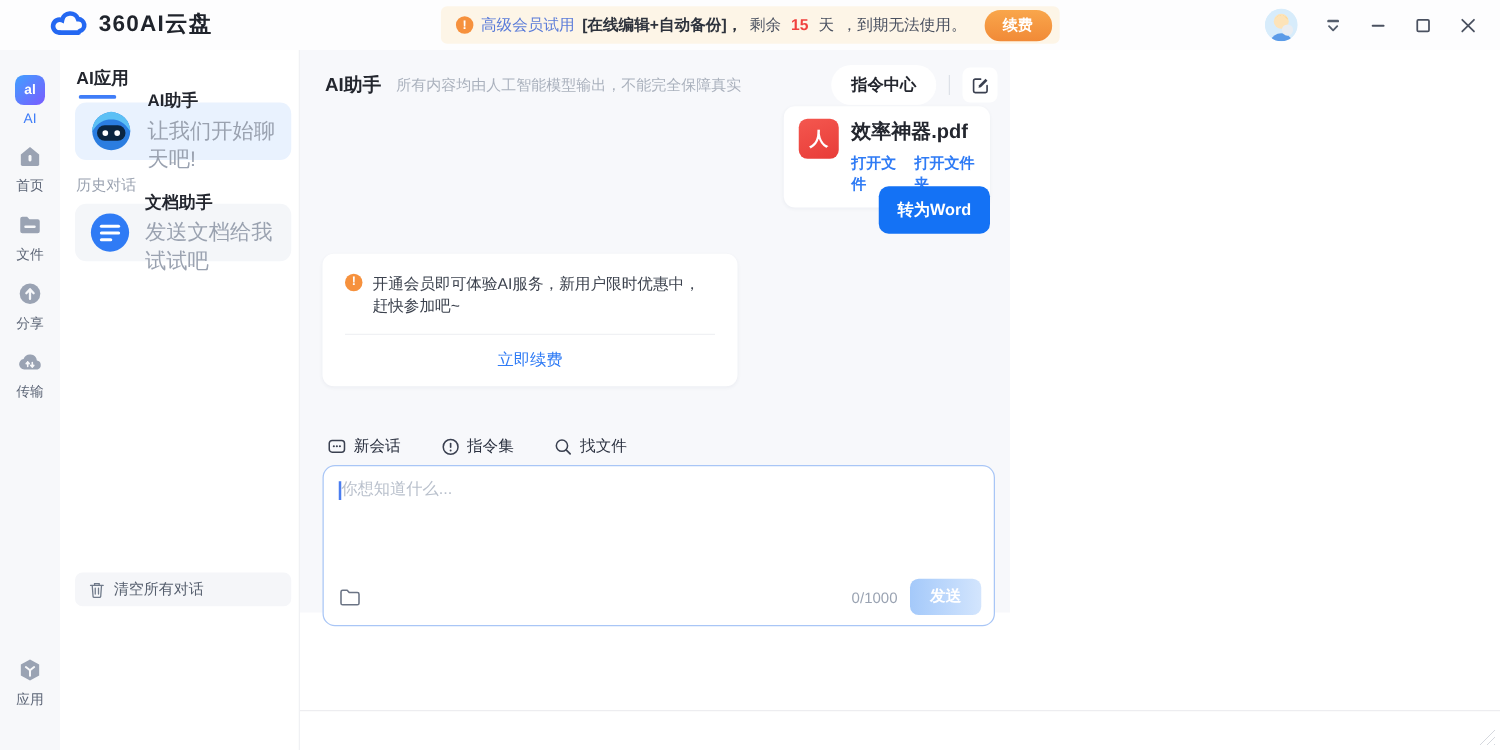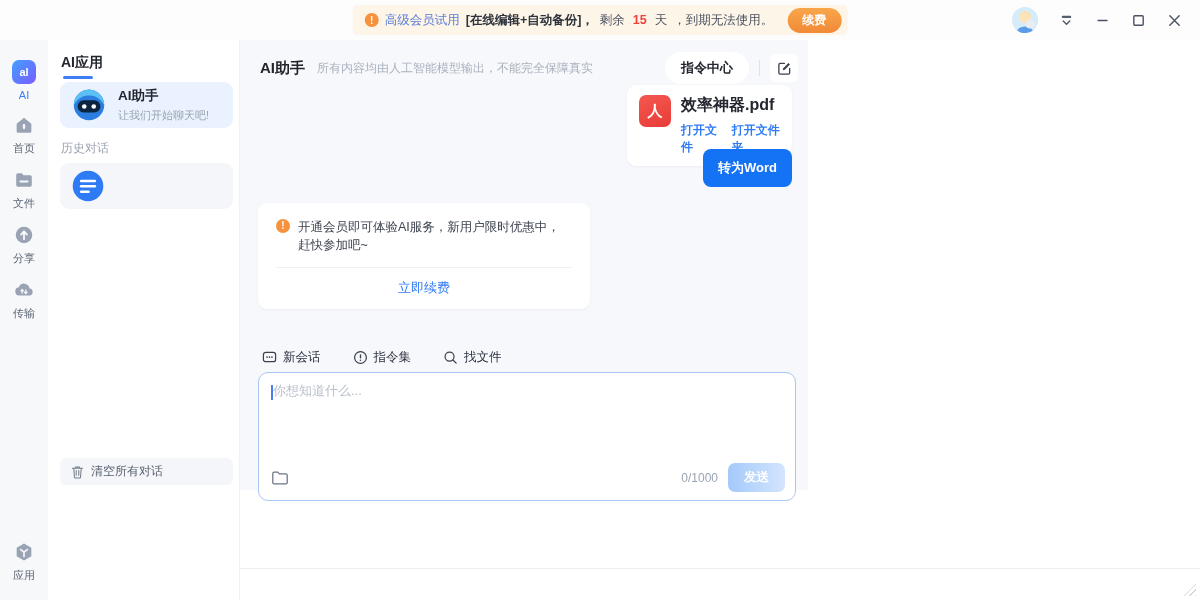--- a/index.html
+++ b/index.html
@@ -25,33 +25,33 @@
   .avatar { width:26px; height:26px; border-radius:50%; overflow:hidden; background:#d7ecfb; cursor:pointer; }
   .winctl { width:16px; height:16px; cursor:pointer; display:flex; align-items:center; justify-content:center; }
 
   
   .rail { position:absolute; left:0; top:40px; width:48px; height:560px; background:#f7f8fa; z-index:4; }
   .rail-item { width:48px; display:flex; flex-direction:column; align-items:center; gap:5px;
     margin-bottom:13px; cursor:pointer; }
   .rail-item .lbl { font-size:11px; color:#5c6576; }
   .rail-item.active .lbl { color:#3f7df8; }
   .rail-top { padding-top:20px; }
-  .rail-bottom { position:absolute; bottom:4px; left:0; }
+  .rail-bottom { position:absolute; bottom:20px; left:0; }
   .ai-badge { width:24px; height:24px; border-radius:7px; background:linear-gradient(135deg,#41a0ff,#7a5cff);
     color:#fff; font-size:11px; font-weight:700; display:flex; align-items:center; justify-content:center; }
 
   
   .sidebar { position:absolute; left:48px; top:40px; width:192px; height:560px; background:#ffffff;
     border-right:1px solid #f0f1f4; z-index:3; }
   .tab { position:absolute; left:13px; top:14px; font-size:14px; font-weight:700; color:#23262e; cursor:pointer; }
   .tab-underline { position:absolute; left:15px; top:36px; width:30px; height:3px; border-radius:2px; background:#3f7df8; }
   .side-card { position:absolute; left:12px; width:173px; height:46px; border-radius:9px;
     display:flex; align-items:center; gap:10px; padding:0 10px; cursor:pointer; }
   .side-card .t { font-size:13.5px; font-weight:600; color:#23262e; }
-  .side-card .s { font-size:11px; color:#9aa2b0; margin-top:3px; }
+  .side-card .s { font-size:17px; color:#9aa2b0; margin-top:3px; }
   .card-ai { top:42px; background:#e9f2fe; }
   .card-doc { top:123px; background:#f4f6f9; }
   .hist-label { position:absolute; left:13px; top:100px; font-size:12px; color:#9aa2b0; }
   .clear-btn { position:absolute; left:12px; top:418px; width:173px; height:27px; background:#f5f6f9;
     border:none; border-radius:6px; display:flex; align-items:center; gap:7px; padding:0 11px;
     font-size:12px; color:#555e6d; cursor:pointer; font-family:inherit; }
 
   
   .chat { position:absolute; left:240px; top:40px; width:568px; height:450px; background:#f7f8fb; z-index:2; }
   .chat-header { position:absolute; left:20px; right:10px; top:12px; display:flex; align-items:center; }
@@ -98,20 +98,29 @@
   .bottom-line { position:absolute; left:48px; top:568px; right:0; height:1px; background:#ededf0; z-index:1; }
   .resize-grip { position:absolute; right:4px; bottom:4px; width:14px; height:14px;
     background:repeating-linear-gradient(315deg,#d5d8de 0 1px,transparent 1px 4px);
     clip-path:polygon(100% 0,100% 100%,0 100%); }
   svg { display:block; }
 </style>
 </head>
 <body>
 
 <div class="topbar">
+  <div class="logo">
+    <span>
+      <svg width="30" height="22" viewBox="0 0 36 26" fill="none">
+        <path d="M9 21.5 a6.2 6.2 0 1 1 2.6-11.9 A8 8 0 0 1 27 8.6 a5.8 5.8 0 0 1 1.6 11.4" stroke="#2468f2" stroke-width="4.4" stroke-linecap="round"></path>
+        <path d="M9.5 21.5 h18" stroke="#2468f2" stroke-width="4.4" stroke-linecap="round"></path>
+      </svg>
+    </span>
+    <span class="logo-text">360AI云盘</span>
+  </div>
 
   <div class="banner">
     <span class="b-ic">!</span>
     <span class="b-trial">高级会员试用</span>
       <span class="b-feature">[在线编辑+自动备份]，</span>
       <span class="b-dark">剩余</span>
       <span class="b-days">15</span>
       <span class="b-dark">天</span>
       <span class="b-dark">，到期无法使用。</span>
     <button class="renew-btn">续费</button>
@@ -230,20 +239,24 @@
 
   <div class="side-card card-doc">
     <span>
       <svg width="36" height="36" viewBox="0 0 40 40">
         <circle cx="20" cy="20" r="17" fill="#2f7bf5"></circle>
         <circle cx="20" cy="20" r="17" fill="none"></circle>
         <rect x="11" y="13" width="18" height="2.8" rx="1.4" fill="#ffffff"></rect>
         <rect x="11" y="19" width="18" height="2.8" rx="1.4" fill="#ffffff"></rect>
         <rect x="11" y="25" width="11" height="2.8" rx="1.4" fill="#ffffff"></rect>
       </svg>
+    </span>
+    <span>
+      <div class="t">文档助手</div>
+      <div class="s">发送文档给我试试吧</div>
     </span>
   </div>
 
   <button class="clear-btn">
     <span>
       <svg width="13" height="14" viewBox="0 0 14 15">
           <path d="M1.5 3.5 h11 M5 3.5 V2 h4 v1.5 M3 3.5 l0.7 9.5 a1 1 0 0 0 1 0.9 h4.6 a1 1 0 0 0 1-0.9 L11 3.5 M5.6 6 v5 M8.4 6 v5" stroke="#707a8a" stroke-width="1.1" fill="none" stroke-linecap="round"></path>
         </svg>
     </span>
     <span>清空所有对话</span>

